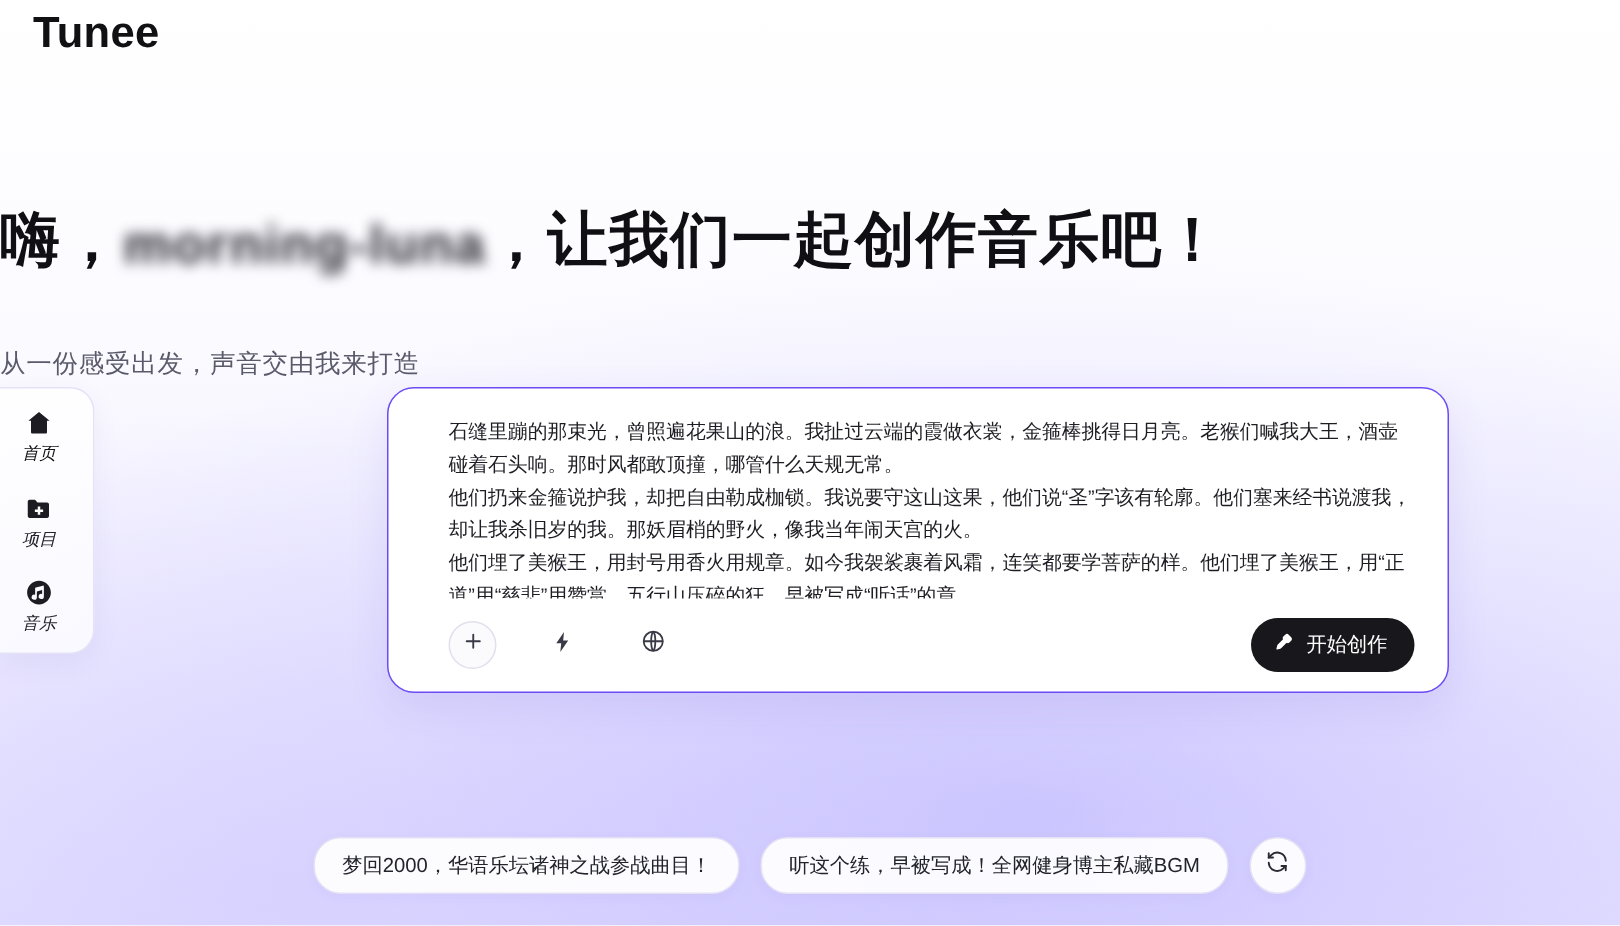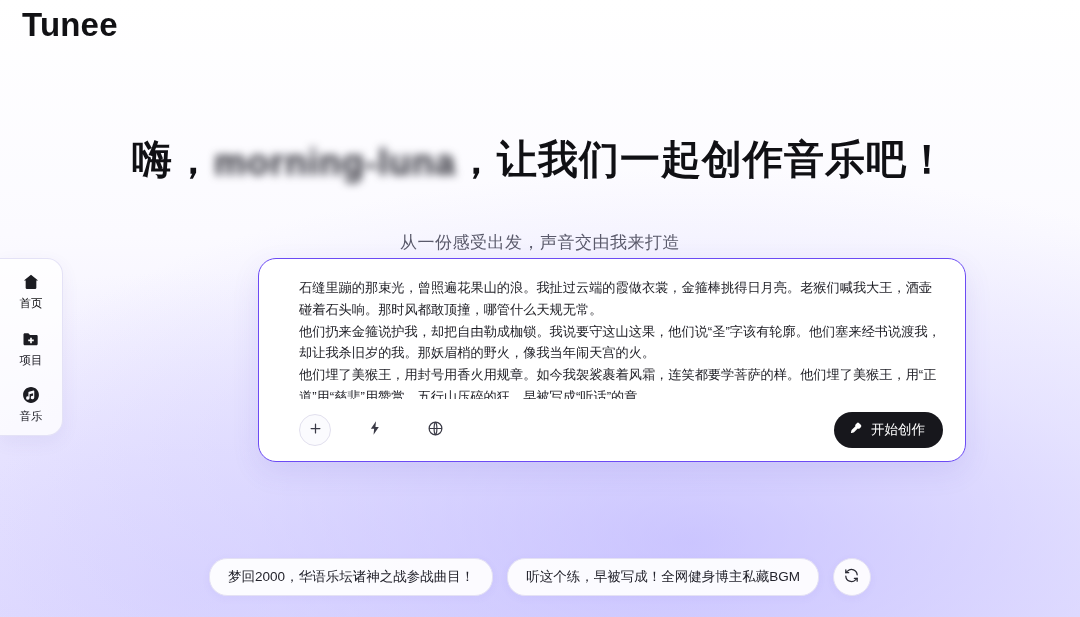--- a/index.html
+++ b/index.html
@@ -22,43 +22,43 @@
       radial-gradient(800px 460px at 18% 96%, rgba(205,198,255,0.45) 0%, rgba(255,255,255,0) 70%),
       linear-gradient(180deg, #ffffff 0%, #fbfaff 38%, #efecff 74%, #e7e3ff 100%);
     overflow: hidden;
   }
 
   
   .brand {
     position: absolute;
     top: 6px;
     left: 22px;
-    font-size: 33px;
+    font-size: 29px;
     font-weight: bold;
     color: #111114;
     letter-spacing: 0.2px;
     text-align: center;
   }
 
   
   .sidebar {
     position: absolute;
     left: 0;
     top: 258px;
     width: 62px;
     padding: 12px 0 12px 0;
     background: rgba(255,255,255,0.78);
     border: 1px solid rgba(226,223,245,0.9);
     border-left: none;
     border-radius: 0 16px 16px 0;
     box-shadow: 0 6px 18px rgba(80,70,160,0.07);
     display: flex;
     flex-direction: column;
-    align-items: center;
     gap: 18px;
+    font-style: italic;
   }
   .side-item {
     width: 52px;
     display: flex;
     flex-direction: column;
     align-items: center;
     gap: 5px;
     cursor: pointer;
   }
   .side-item .ico {
@@ -75,21 +75,21 @@
     line-height: 1;
   }
   .side-item.active .lbl { color: #111114; }
 
   
   .hero {
     position: absolute;
     top: 132px;
     left: 0;
     width: 1080px;
-    text-align: center;
+    text-align: left;
   }
   .hero h1 {
     margin: 0;
     font-size: 40px;
     font-weight: bold;
     color: #101014;
     letter-spacing: 1px;
     white-space: nowrap;
   }
   .blurred-name {

